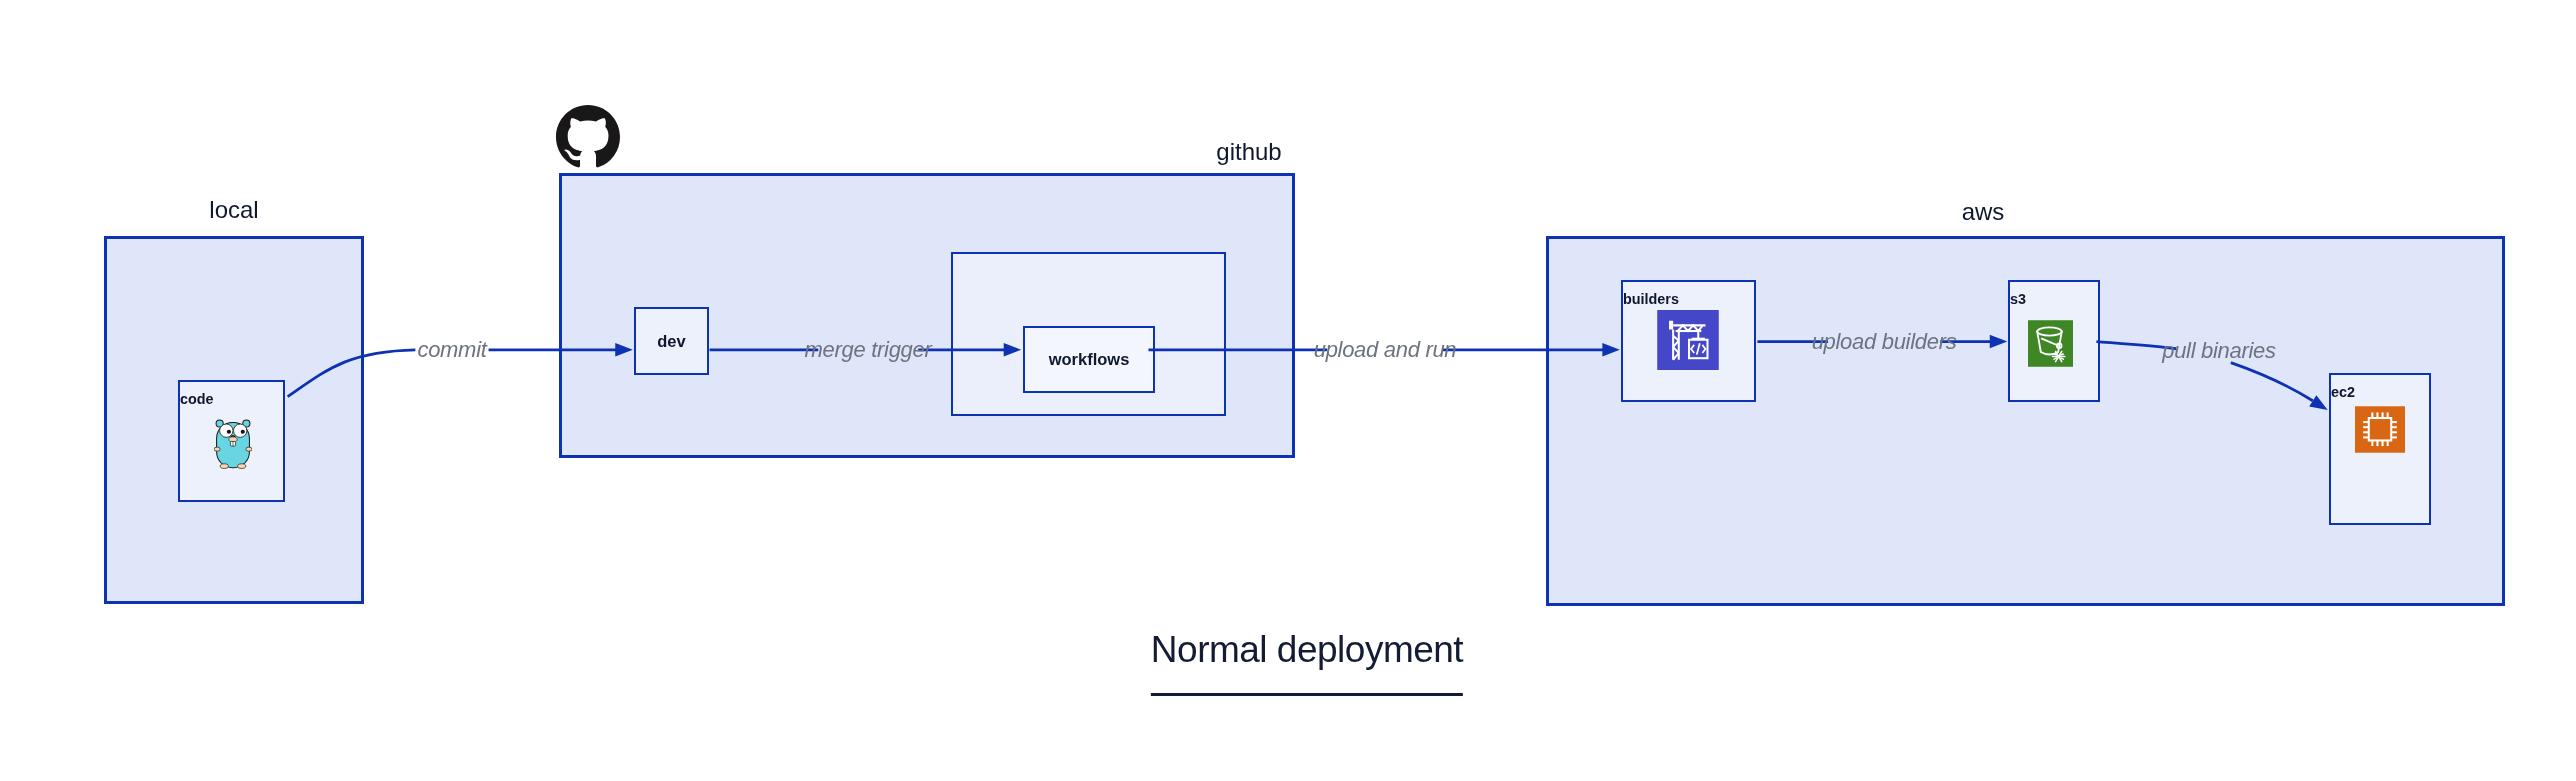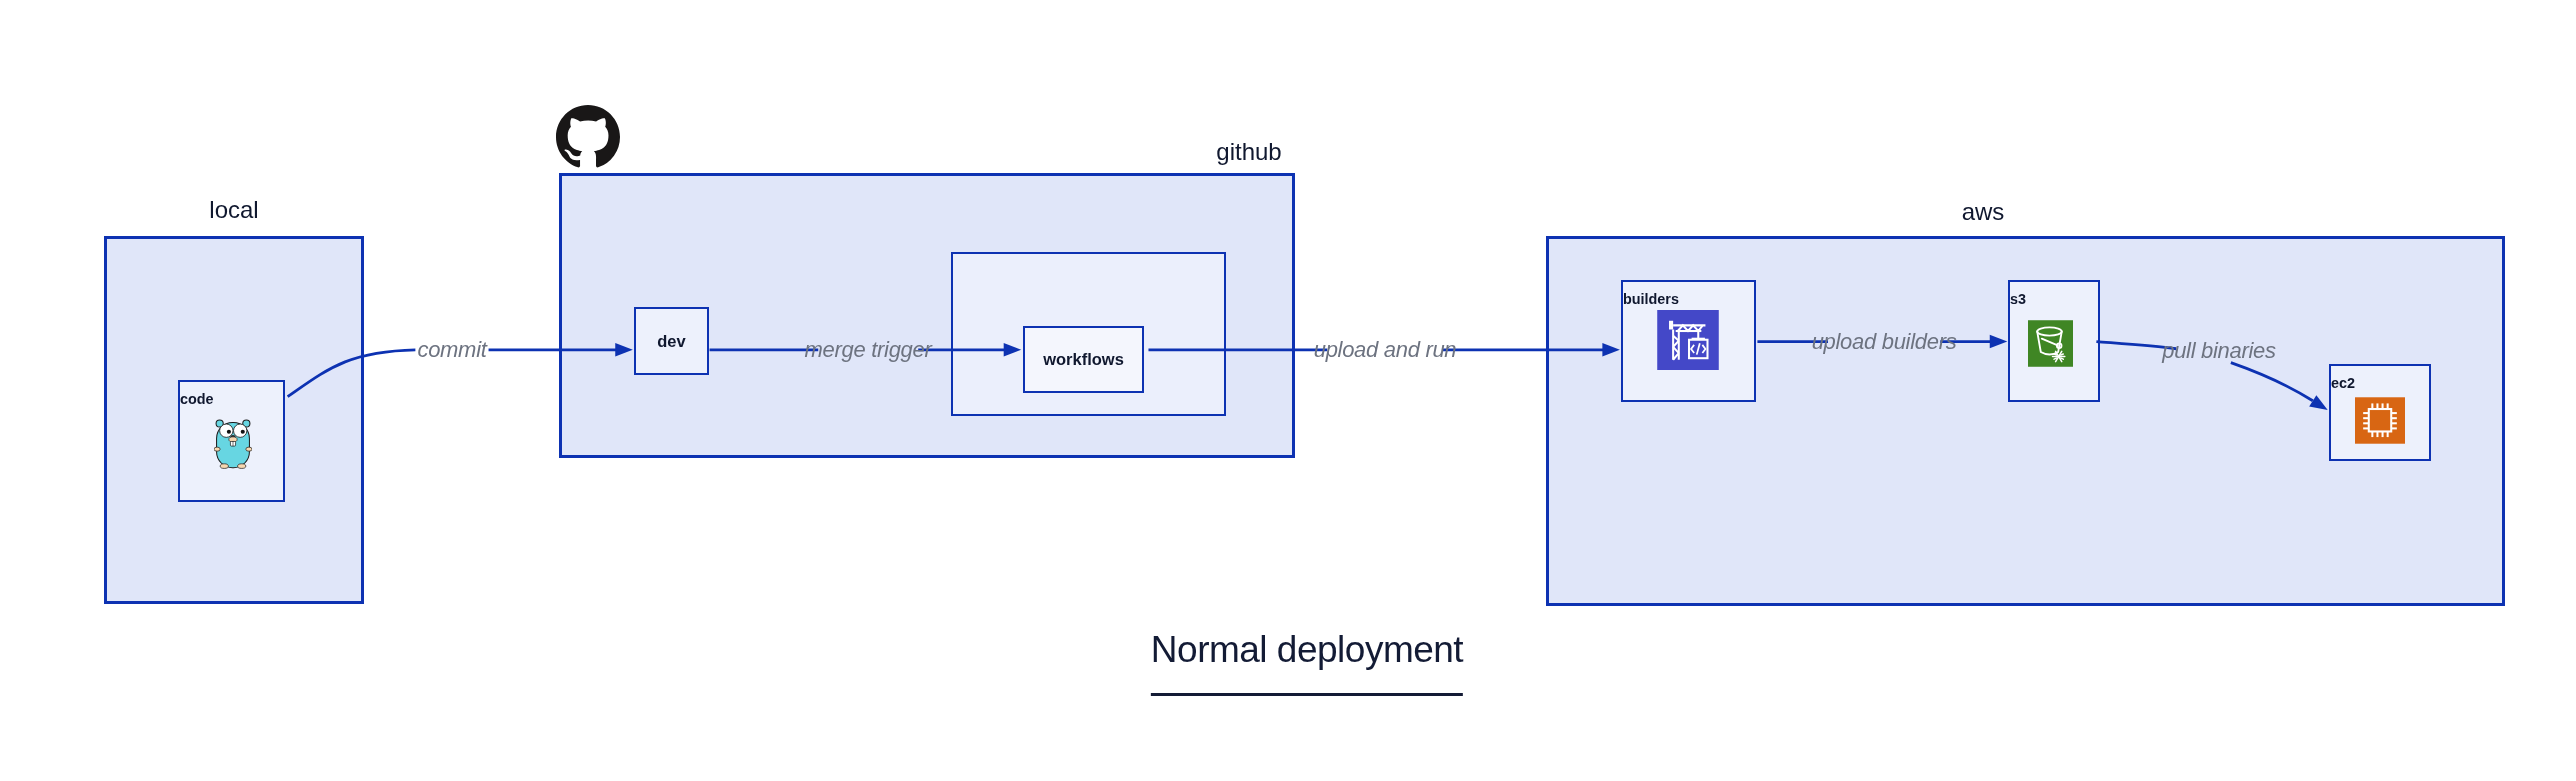--- a/index.html
+++ b/index.html
@@ -79,21 +79,21 @@
   <svg class="icon-tile" style="left:556px;top:105px;" width="64" height="64" viewBox="0 0 16 16">
     <path fill="#191717" fill-rule="evenodd" d="M8 0C3.58 0 0 3.58 0 8c0 3.54 2.29 6.53 5.47 7.59.4.07.55-.17.55-.38 0-.19-.01-.82-.01-1.49-2.01.37-2.53-.49-2.69-.94-.09-.23-.48-.94-.82-1.13-.28-.15-.68-.52-.01-.53.63-.01 1.08.58 1.23.82.72 1.21 1.87.87 2.33.66.07-.52.28-.87.51-1.07-1.78-.2-3.64-.89-3.64-3.95 0-.87.31-1.59.82-2.15-.08-.2-.36-1.02.08-2.12 0 0 .67-.21 2.2.82.64-.18 1.32-.27 2-.27s1.36.09 2 .27c1.53-1.04 2.2-.82 2.2-.82.44 1.1.16 1.92.08 2.12.51.56.82 1.27.82 2.15 0 3.07-1.87 3.75-3.65 3.95.29.25.54.73.54 1.48 0 1.07-.01 1.93-.01 2.2 0 .21.15.46.55.38A8.01 8.01 0 0 0 16 8c0-4.42-3.58-8-8-8z"></path>
   </svg>
 
   <div class="node-box" style="left:634px;top:307px;width:75px;height:68px;">
     <div class="node-title-center">dev</div>
   </div>
 
   <div class="container-box inner-container" style="left:951px;top:252px;width:275px;height:164px;"></div>
 
-  <div class="node-box leaf" style="left:1023px;top:326px;width:121px;height:67px;">
+  <div class="node-box leaf" style="left:1023px;top:326px;width:132px;height:67px;">
     <div class="node-title-center">workflows</div>
   </div>
 
   <div class="container-box" style="left:1546px;top:236px;width:959px;height:370px;"></div>
 
   <div class="node-box" style="left:1621px;top:280px;width:135px;height:122px;">
     <div class="node-title-top">builders</div>
     <svg class="icon-tile" style="left:34px;top:28px;" width="62" height="60" viewBox="0 0 120 117">
       <rect x="0" y="0" width="120" height="117" fill="#4448c8"></rect>
       <g stroke="#ffffff" stroke-width="4" fill="none">
@@ -129,21 +129,21 @@
           <line x1="66" y1="61" x2="54" y2="81"></line>
           <line x1="51" y1="66" x2="56" y2="68"></line>
           <line x1="64" y1="74" x2="69" y2="76"></line>
           <line x1="69" y1="66" x2="64" y2="68"></line>
           <line x1="56" y1="74" x2="51" y2="76"></line>
         </g>
       </g>
     </svg>
   </div>
 
-  <div class="node-box" style="left:2329px;top:364px;width:102px;height:97px;">
+  <div class="node-box" style="left:2329px;top:373px;width:102px;height:152px;">
     <div class="node-title-top">ec2</div>
     <svg class="icon-tile" style="left:24px;top:31px;" width="50" height="47" viewBox="0 0 98 91">
       <rect x="0" y="0" width="98" height="91" fill="#d86613"></rect>
       <g stroke="#ffffff" stroke-width="4" fill="none">
         <rect x="27" y="23" width="44" height="44"></rect>
         <g>
           <line x1="34" y1="12" x2="34" y2="23"></line>
             <line x1="44" y1="12" x2="44" y2="23"></line>
           <line x1="54" y1="12" x2="54" y2="23"></line>
             <line x1="64" y1="12" x2="64" y2="23"></line>

